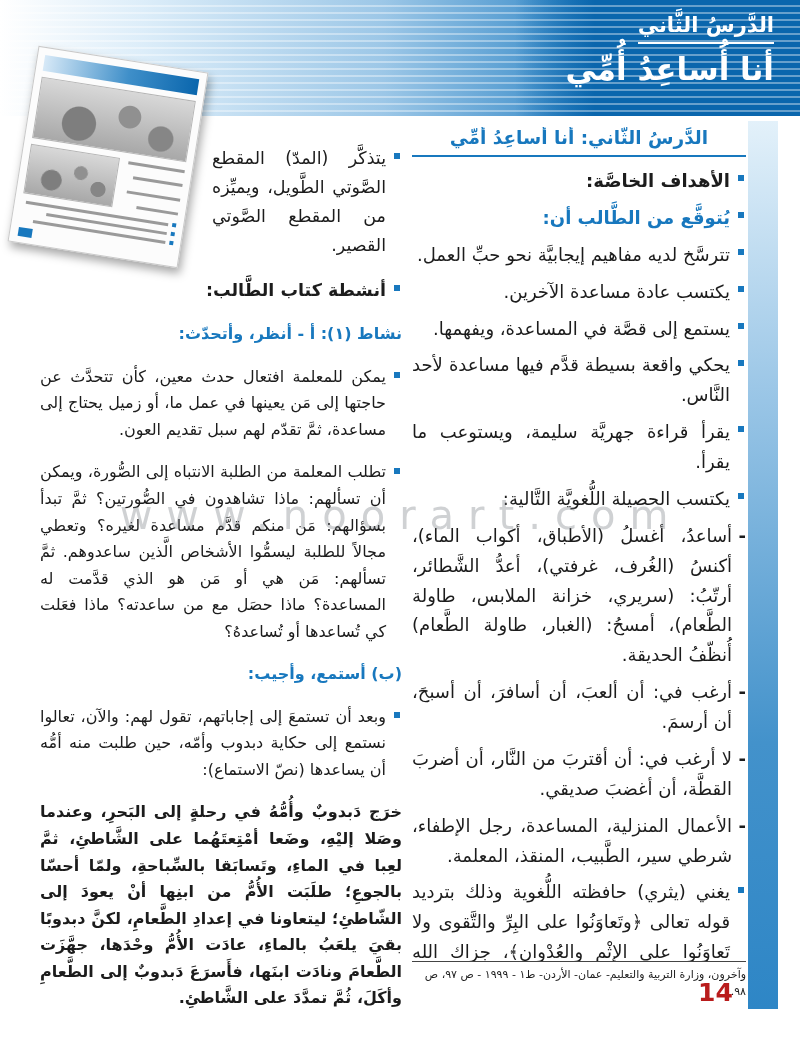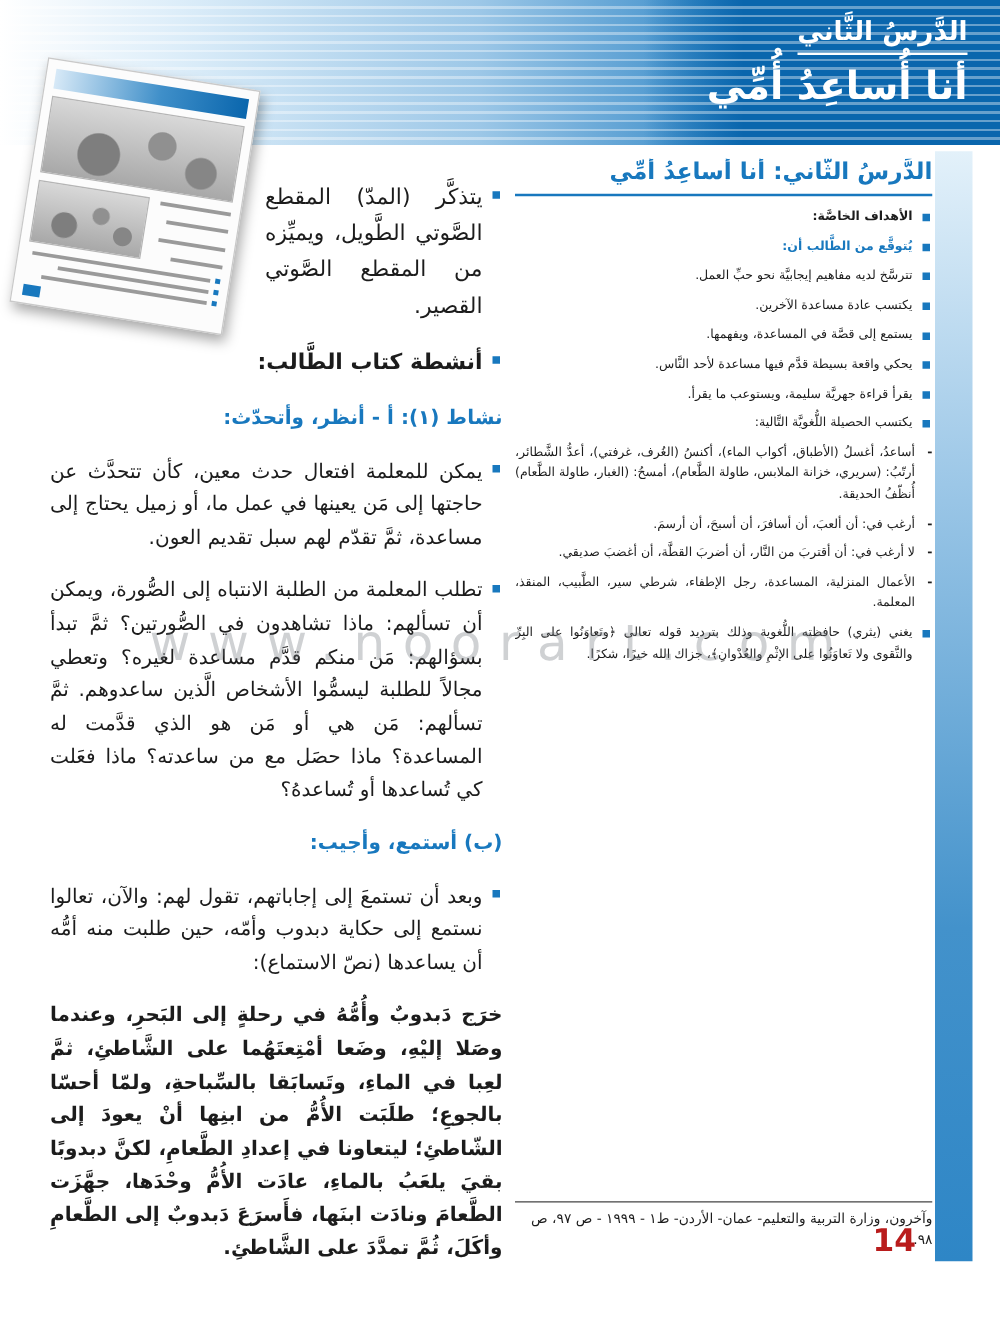--- a/index.html
+++ b/index.html
@@ -48,22 +48,22 @@
   .thumb-caps{flex:1;display:flex;flex-direction:column;justify-content:space-between;padding:2px 0;}
   .cap-bar{height:3px;background:#9a9a9a;}
   .t-line{display:flex;align-items:center;gap:4px;margin-bottom:5px;}
   .t-sq{width:4px;height:4px;background:#1878be;flex:0 0 auto;}
   .t-bar{height:3px;background:#9a9a9a;}
   .thumb-pnum{position:absolute;left:8px;bottom:6px;width:14px;height:9px;background:#1878be;}
 
   
   .col-right{position:absolute;top:127px;left:412px;width:334px;height:884px;overflow:hidden;}
   .rc-heading{margin:0 0 9px;font-size:18.5px;font-weight:bold;color:#1878be;
-    border-bottom:2px solid #1878be;padding-bottom:7px;text-align:right;}
-  .col-right .item{margin:0 0 7px;font-size:10px;line-height:1.66;text-align:justify;}
+    border-bottom:2px solid #1878be;padding-bottom:7px;text-align:center;}
+  .col-right .item{margin:0 0 7px;font-size:18px;line-height:1.66;text-align:justify;}
   .rc-body{padding-bottom:46px;}
   .footnote{position:absolute;bottom:0;left:0;right:0;font-size:11px;
     border-top:1px solid #444;padding-top:5px;text-align:right;line-height:1.5;background:#fff;}
 
   .col-left{position:absolute;top:128px;left:40px;width:362px;height:882px;overflow:hidden;}
   .col-left .item{margin:16px 0 10px;font-size:16px;line-height:1.66;text-align:justify;}
   .col-left .item.lg{font-size:17.5px;}
   .thumb-spacer{float:left;width:172px;height:140px;}
 
   

